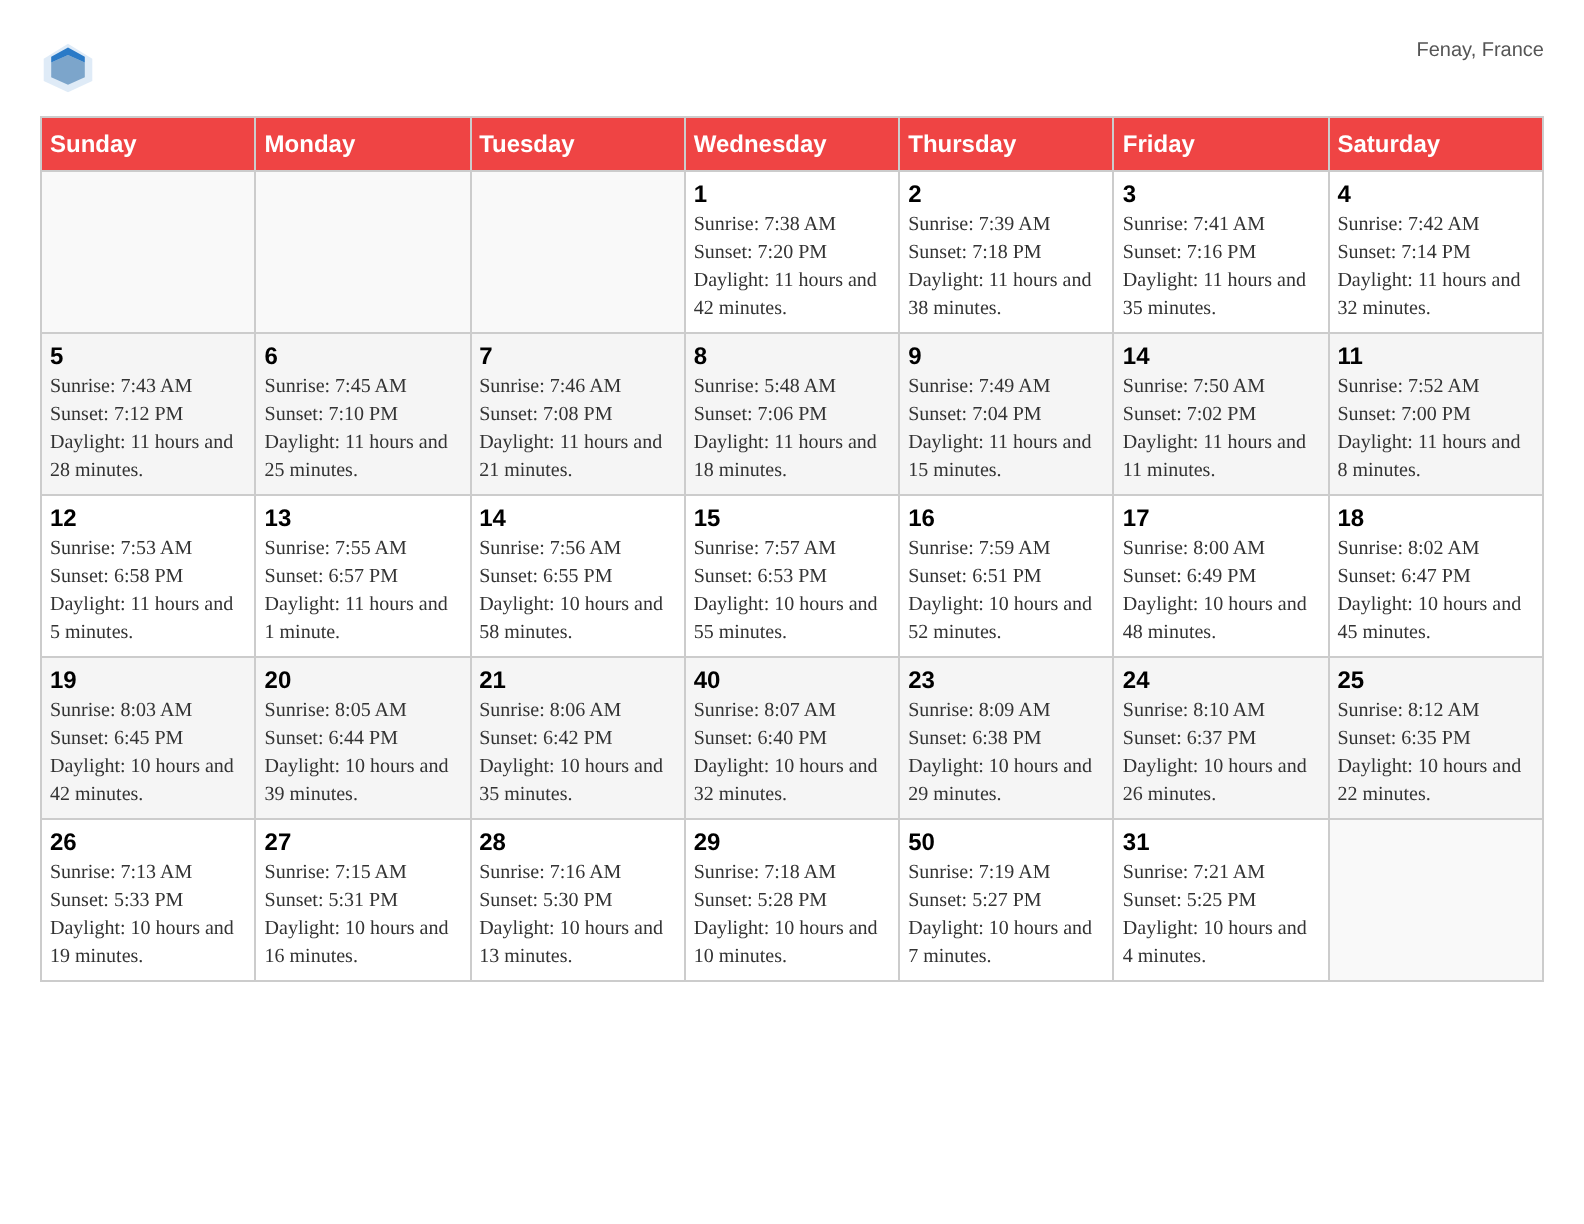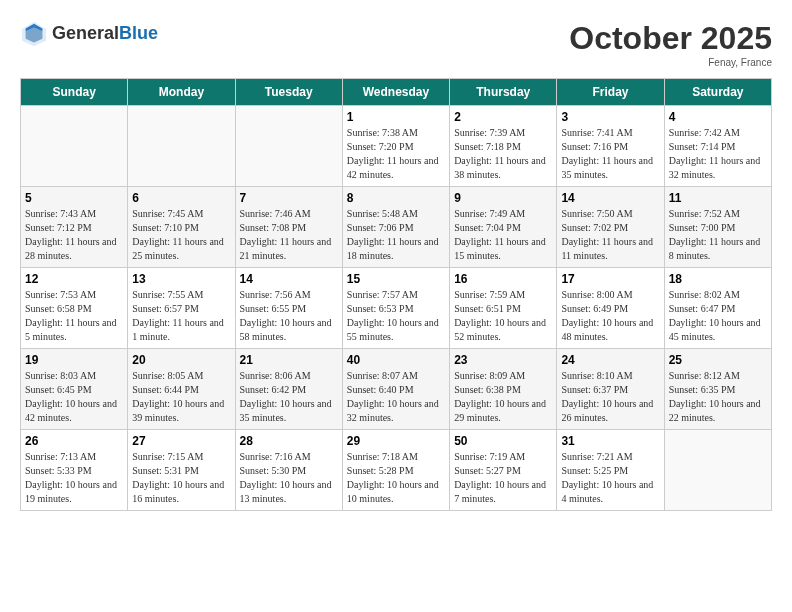--- a/index.html
+++ b/index.html
@@ -43,24 +43,24 @@
     .location {
       font-size: 10px;
       color: #555;
     }
     .calendar {
       width: 100%;
       border-collapse: collapse;
       font-size: 11px;
     }
     .calendar th {
-      background: #0f766e;
+      background: #ef4444;
       color: #fff;
-      padding: 6px 16px;
-      text-align: center;
+      padding: 6px 4px;
+      text-align: left;
       font-size: 12px;
       border: 1px solid #ccc;
     }
     .calendar td {
       border: 1px solid #ccc;
       vertical-align: top;
       padding: 4px;
       width: calc(100% / 7);
       min-height: 80px;
       background: #fff;
@@ -87,28 +87,22 @@
 </head>
 <body>
 
 <div class="header">
   <div class="logo">
     <svg class="logo-icon" viewBox="0 0 30 30">
       <polygon points="15,2 28,10 28,22 15,28 2,22 2,10" fill="#2a7ac7" opacity="0.15"></polygon>
       <polygon points="15,4 24,9 24,12 15,8 6,12 6,9" fill="#2a7ac7"></polygon>
       <polygon points="15,8 24,12 24,20 15,24 6,20 6,12" fill="#1a5fa0" opacity="0.5"></polygon>
     </svg>
-    <div>
-      <div class="logo-text">
-        <span>General</span><span class="logo-blue">Blue</span>
-      </div>
-    </div>
   </div>
   <div class="title-block">
-    <div class="month-title">October 2025</div>
     <div class="location">Fenay, France</div>
   </div>
 </div>
 
 <table class="calendar">
   <thead>
     <tr>
       <th>Sunday</th>
       <th>Monday</th>
       <th>Tuesday</th>

